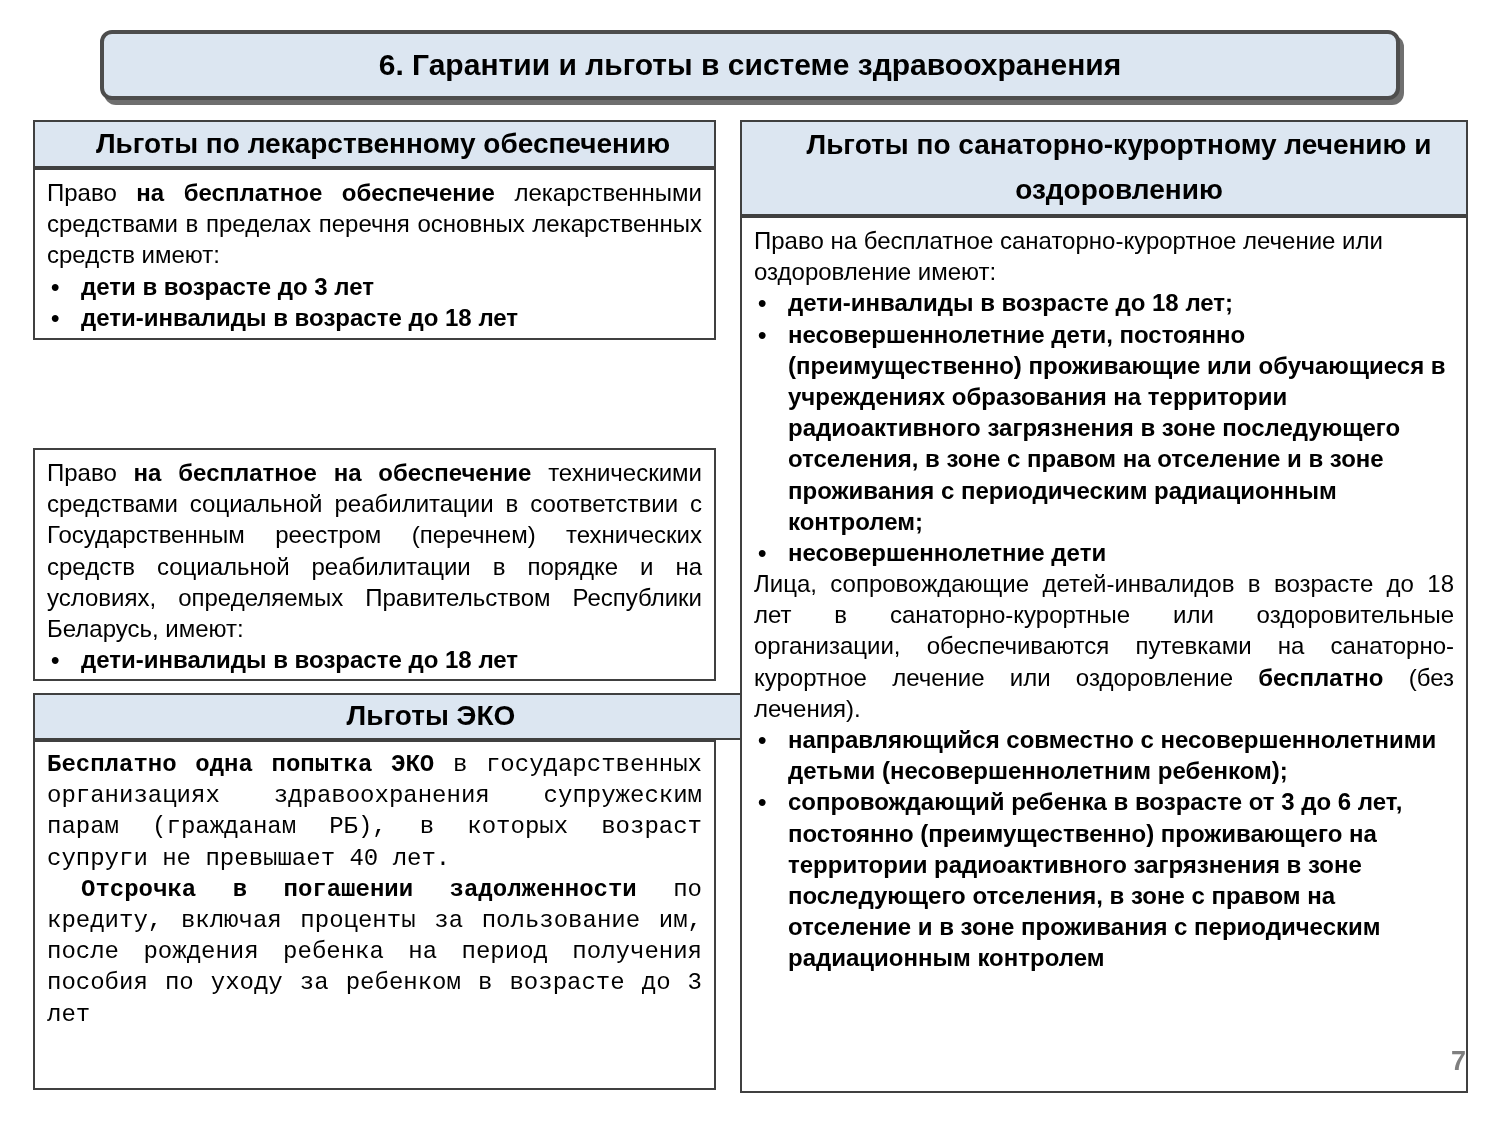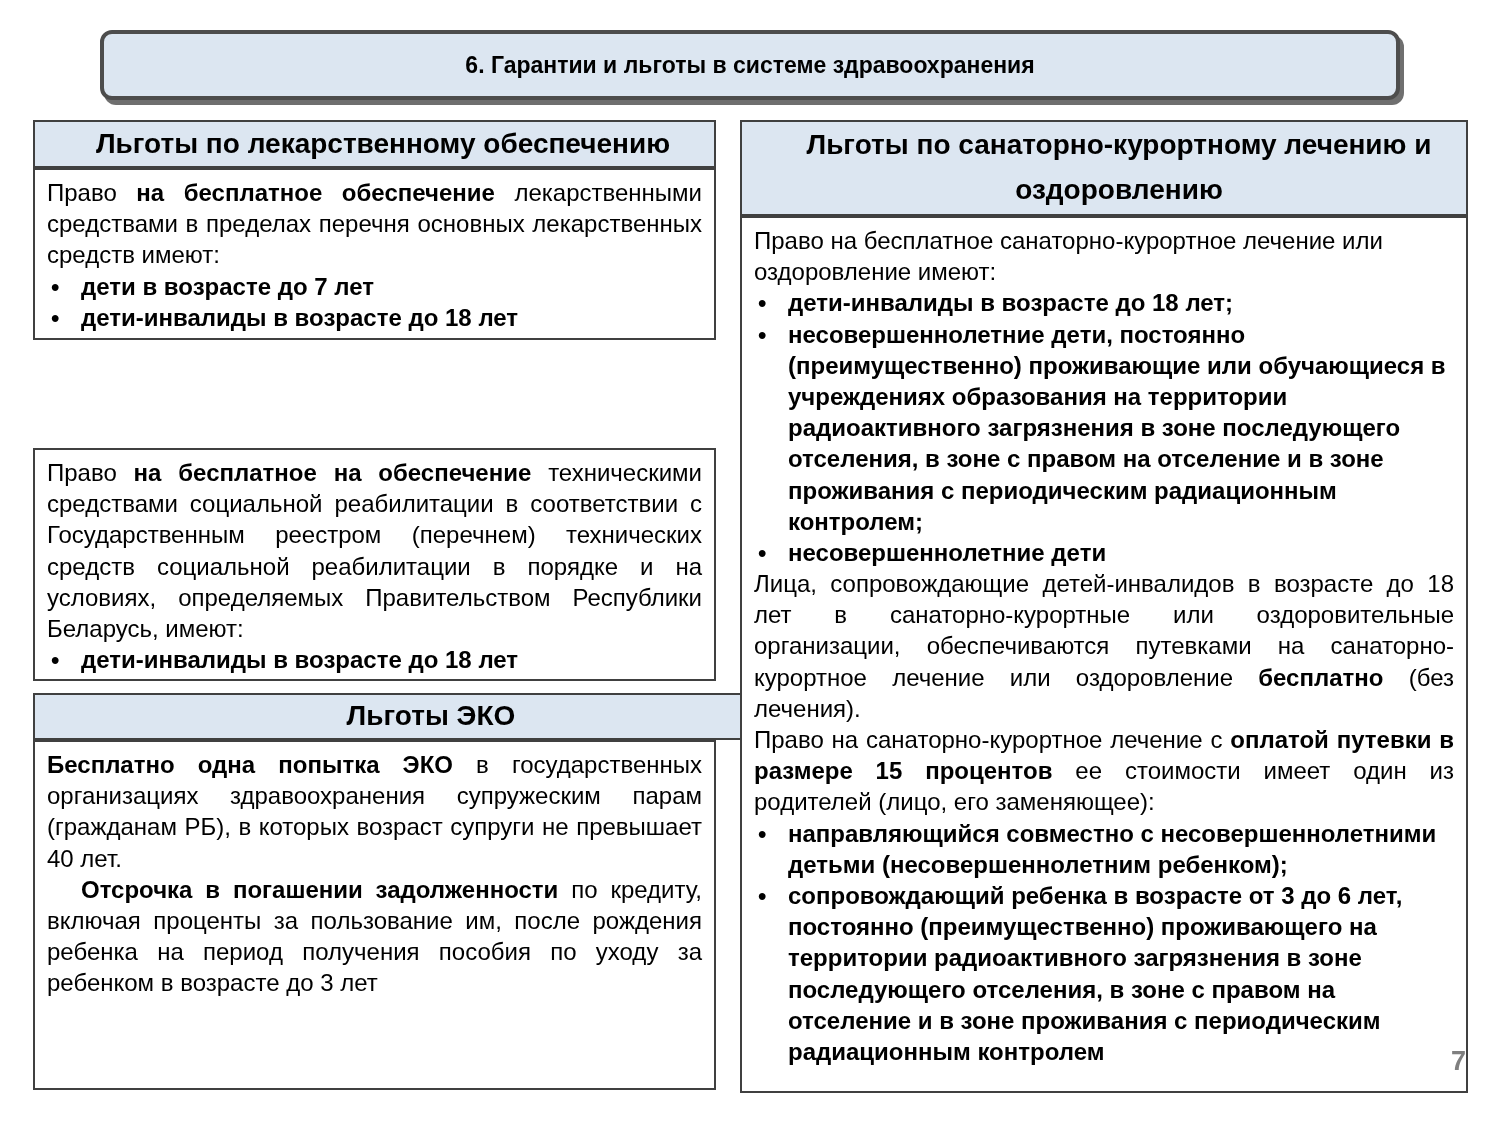--- a/index.html
+++ b/index.html
@@ -12,21 +12,21 @@
     overflow:hidden;
   }
   .title-box{
     position:absolute;left:100px;top:30px;width:1300px;height:70px;
     box-sizing:border-box;
     background:#dce6f1;
     border:4px solid #4d4d4d;
     border-radius:12px;
     box-shadow:4px 5px 0 #6f6f6f;
     display:flex;align-items:center;justify-content:center;
-    font-size:23px;font-weight:bold;
+    font-size:30px;font-weight:bold;
   }
   .hdr{
     position:absolute;box-sizing:border-box;
     background:#dce6f1;border:2px solid #404040;
     display:flex;align-items:center;justify-content:center;
     text-align:center;font-weight:bold;font-size:28px;line-height:1.6;
     padding:0 10px;
   }
   .bod{
     position:absolute;box-sizing:border-box;
@@ -56,21 +56,21 @@
   </div>
 
   <div class="hdr" style="left:33px;top:120px;width:683px;height:48px;padding-left:27px;">
     <span>Льготы по лекарственному обеспечению</span>
   </div>
   <div class="bod" style="left:33px;top:168px;width:683px;height:172px;">
     <p class="just"><span>Право </span><span style="font-weight: bold;">на бесплатное обеспечение</span><span> лекарственными средствами в пределах перечня основных лекарственных средств имеют:</span></p>
     <ul class="bullets">
       <li>
         <span class="marker">•</span>
-        <span class="txt">дети в возрасте до 7 лет</span>
+        <span class="txt">дети в возрасте до 3 лет</span>
       </li>
       <li>
         <span class="marker">•</span>
         <span class="txt">дети-инвалиды в возрасте до 18 лет</span>
       </li>
     </ul>
   </div>
 
   <div class="bod" style="left:33px;top:448px;width:683px;height:233px;">
     <p class="just"><span>Право </span><span style="font-weight: bold;">на бесплатное на обеспечение</span><span> техническими средствами социальной реабилитации в соответствии с Государственным реестром (перечнем) технических средств социальной реабилитации в порядке и на условиях, определяемых Правительством Республики Беларусь, имеют:</span></p>
@@ -78,21 +78,21 @@
       <li>
         <span class="marker">•</span>
         <span class="txt">дети-инвалиды в возрасте до 18 лет</span>
       </li>
     </ul>
   </div>
 
   <div class="hdr" style="left:33px;top:693px;width:796px;height:47px;">
     <span>Льготы ЭКО</span>
   </div>
-  <div class="bod" style="left:33px;top:740px;width:683px;height:350px;">
+  <div class="bod" style="left:33px;top:740px;width:683px;height:350px;font-family:Liberation Mono, monospace;">
     <p class="just"><span style="font-weight: bold;">Бесплатно одна попытка ЭКО</span><span> в государственных организациях здравоохранения супружеским парам (гражданам РБ), в которых возраст супруги не превышает 40 лет.</span></p>
     <p class="just"><span style="font-weight: bold; margin-left: 34px;">Отсрочка в погашении задолженности</span><span> по кредиту, включая проценты за пользование им, после рождения ребенка на период получения пособия по уходу за ребенком в возрасте до 3 лет</span></p>
   </div>
 
   <div class="hdr" style="left:740px;top:120px;width:728px;height:96px;padding-left:40px;">
     <span>Льготы по санаторно-курортному лечению и оздоровлению</span>
   </div>
   <div class="bod" style="left:740px;top:216px;width:728px;height:877px;">
     <p>Право на бесплатное санаторно-курортное лечение или оздоровление имеют:</p>
     <ul class="bullets">
@@ -103,21 +103,20 @@
       <li>
         <span class="marker">•</span>
         <span class="txt">несовершеннолетние дети, постоянно (преимущественно) проживающие или обучающиеся в учреждениях образования на территории радиоактивного загрязнения в зоне последующего отселения, в зоне с правом на отселение и в зоне проживания с периодическим радиационным контролем;</span>
       </li>
       <li>
         <span class="marker">•</span>
         <span class="txt">несовершеннолетние дети</span>
       </li>
     </ul>
     <p class="just"><span>Лица, сопровождающие детей-инвалидов в возрасте до 18 лет в санаторно-курортные или оздоровительные организации, обеспечиваются путевками на санаторно-курортное лечение или оздоровление </span><span style="font-weight: bold;">бесплатно</span><span> (без лечения).</span></p>
-    <p class="just"><span>Право на санаторно-курортное лечение с </span><span style="font-weight: bold;">оплатой путевки в размере 15 процентов</span><span> ее стоимости имеет один из родителей (лицо, его заменяющее):</span></p>
     <ul class="bullets">
       <li>
         <span class="marker">•</span>
         <span class="txt">направляющийся совместно с несовершеннолетними детьми (несовершеннолетним ребенком);</span>
       </li>
       <li>
         <span class="marker">•</span>
         <span class="txt">сопровождающий ребенка в возрасте от 3 до 6 лет, постоянно (преимущественно) проживающего на территории радиоактивного загрязнения в зоне последующего отселения, в зоне с правом на отселение и в зоне проживания с периодическим радиационным контролем</span>
       </li>
     </ul>

